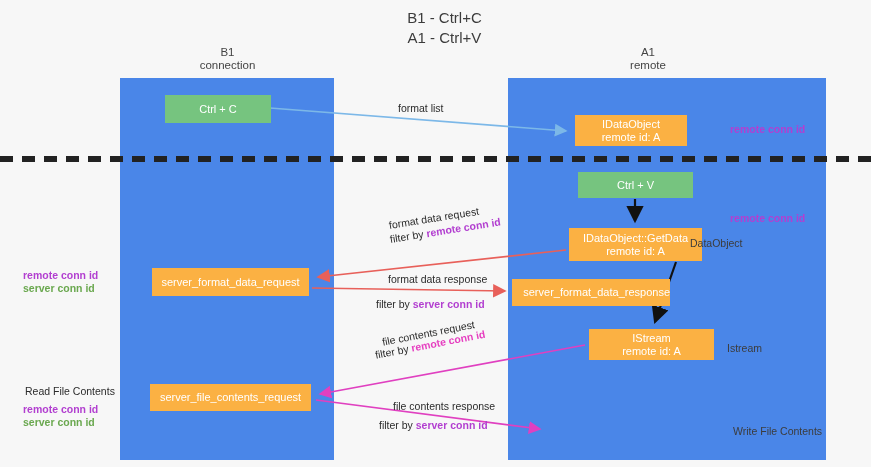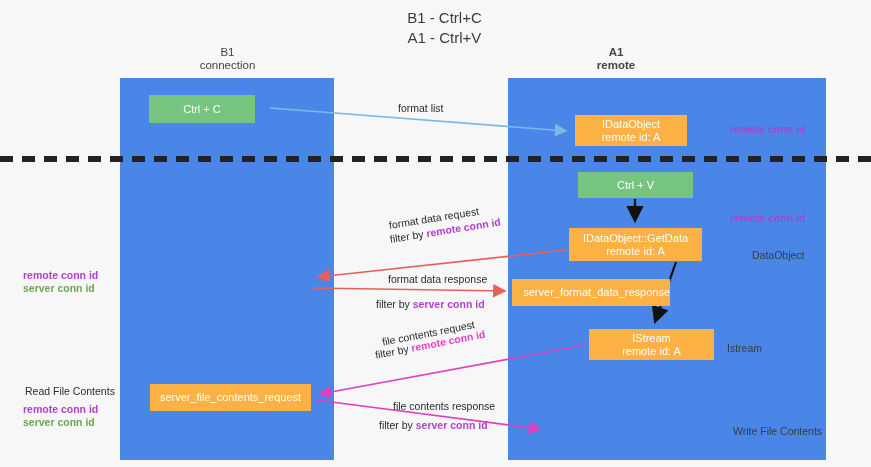--- a/index.html
+++ b/index.html
@@ -15,21 +15,21 @@
   .lane{position:absolute;background:#4a86e8;}
   #lane-b1{left:120px;top:78px;width:214px;height:382px;}
   #lane-a1{left:508px;top:78px;width:318px;height:382px;}
 
   
   .lane-head{
     position:absolute;text-align:center;color:#444;
     font-size:11.5px;line-height:13px;
   }
   #head-b1{left:150px;top:46px;width:155px;}
-  #head-a1{left:536px;top:46px;width:160px;font-weight:bold;}
+  #head-a1{left:568px;top:46px;width:160px;}
   .lane-head .l1{display:block;}
   .lane-head .l2{display:block;}
 
   #title{
     position:absolute;left:9px;top:8px;width:871px;text-align:center;
     color:#3c3c3c;font-size:15px;line-height:20px;
   }
   #title span{display:block;}
 
   
@@ -38,21 +38,21 @@
     display:flex;flex-direction:column;
     align-items:center;justify-content:center;
     color:#ffffff;font-size:11px;line-height:13px;
     text-align:center;z-index:6;
   }
   .node .sub{display:block;}
   .green{background:#76c47f;}
   .orange{background:#fbb champ;}
   .orange{background:#fbb143;}
 
-  #n-ctrlc   {left:149px;top:95px;width:106px;height:28px;}
+  #n-ctrlc   {left:165px;top:95px;width:106px;height:28px;}
   #n-idataobj{left:575px;top:115px;width:112px;height:31px;}
   #n-ctrlv   {left:578px;top:172px;width:115px;height:26px;}
   #n-getdata {left:569px;top:228px;width:133px;height:33px;}
   #n-sfdreq  {left:152px;top:268px;width:157px;height:28px;}
   #n-sfdres  {left:512px;top:279px;width:158px;height:27px;align-items:flex-end;}
   #n-istream {left:589px;top:329px;width:125px;height:31px;}
   #n-sfcreq  {left:150px;top:384px;width:161px;height:27px;}
   #n-sfcres  {left:547px;top:416px;width:160px;height:28px;}
 
   
@@ -69,21 +69,21 @@
   .lbl.rot{transform:rotate(-9deg);transform-origin:left top;}
   .lbl.rot2{transform:rotate(-11deg);transform-origin:left top;}
   .purple{color:#b23fd0;font-weight:bold;}
   .magenta{color:#e63fc0;font-weight:bold;}
   .greenT{color:#6aa84f;font-weight:bold;}
   .sideL{position:absolute;font-size:10.5px;line-height:14px;z-index:8;white-space:nowrap;}
 
   #t-formatlist{left:398px;top:102px;}
   #t-remoteconn1{left:730px;top:122px;}
   #t-remoteconn2{left:730px;top:211px;}
-  #t-dataobject{left:752px;top:236px;color:#3c3c3c;margin-top:12px;}
+  #t-dataobject{left:690px;top:236px;color:#3c3c3c;}
   #t-istreamlbl{left:727px;top:341px;color:#3c3c3c;}
   #t-writefc{left:733px;top:424px;color:#3c3c3c;}
 
   #t-fdreq{left:388px;top:219px;}
   #t-fdreq2{left:389px;top:233px;}
   #t-fdres{left:388px;top:273px;}
   #t-fdres2{left:376px;top:298px;}
 
   #t-fcreq{left:381px;top:336px;}
   #t-fcreq2{left:374px;top:349px;}
@@ -162,20 +162,23 @@
 
   <div id="n-ctrlv" class="node green">
     <span>Ctrl + V</span>
   </div>
 
   <div id="n-getdata" class="node orange">
     <span>IDataObject::GetData</span>
     <span class="sub">remote id: A</span>
   </div>
 
+  <div id="n-sfdreq" class="node orange">
+    <span>server_format_data_request</span>
+  </div>
 
   <div id="n-sfdres" class="node orange">
     <span>server_format_data_response</span>
   </div>
 
   <div id="n-istream" class="node orange">
     <span>IStream</span>
     <span class="sub">remote id: A</span>
   </div>
 

